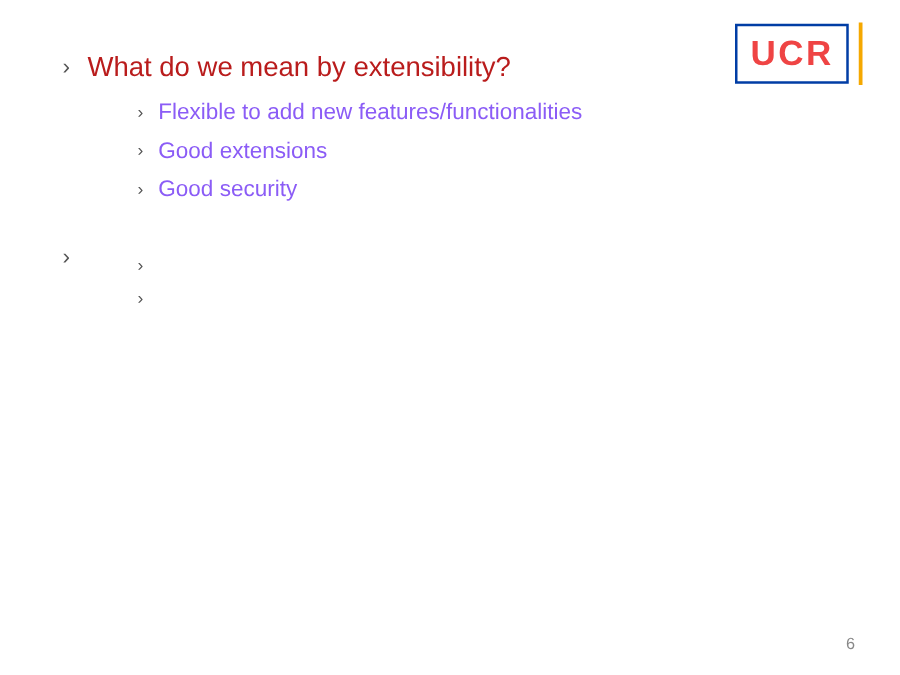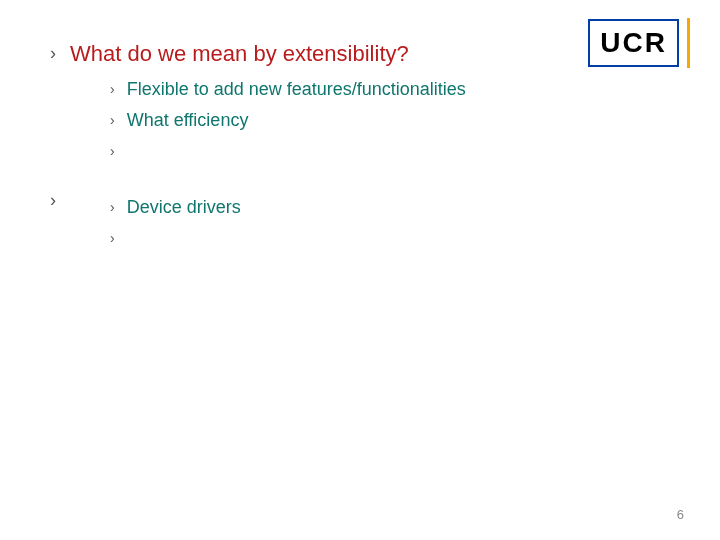--- a/index.html
+++ b/index.html
@@ -36,21 +36,21 @@
 
     .logo-box {
       display: flex;
       align-items: center;
       justify-content: center;
     }
 
     .logo-ucr {
       font-size: 28px;
       font-weight: bold;
-      color: #000000;
+      color: #ef4444;
       letter-spacing: 2px;
       border: 2px solid #003DA5;
       padding: 8px 10px;
       line-height: 1;
     }
 
     .logo-gold-bar {
       width: 3px;
       height: 50px;
       background: #F5A800;
@@ -101,21 +101,21 @@
     .sub-bullet-arrow {
       color: #555;
       font-size: 14px;
       margin-right: 12px;
       margin-top: 4px;
       flex-shrink: 0;
     }
 
     .sub-bullet-text {
       font-size: 18px;
-      color: #0f766e;
+      color: #8b5cf6;
       line-height: 1.4;
     }
 
     .page-number {
       position: absolute;
       bottom: 18px;
       right: 36px;
       font-size: 13px;
       color: #888888;
     }
@@ -141,36 +141,36 @@
     <span class="bullet-arrow">›</span>
     <div>
       <span class="bullet-text">What do we mean by extensibility?</span>
       <div class="sub-bullets">
         <div class="sub-bullet">
           <span class="sub-bullet-arrow">›</span>
           <span class="sub-bullet-text">Flexible to add new features/functionalities</span>
         </div>
         <div class="sub-bullet">
           <span class="sub-bullet-arrow">›</span>
-          <span class="sub-bullet-text">What efficiency</span>
+          <span class="sub-bullet-text">Good extensions</span>
         </div>
         <div class="sub-bullet">
           <span class="sub-bullet-arrow">›</span>
+          <span class="sub-bullet-text">Good security</span>
         </div>
       </div>
     </div>
   </div>
 
   <div class="main-bullet section2">
     <span class="bullet-arrow">›</span>
     <div>
       <div class="sub-bullets">
         <div class="sub-bullet">
           <span class="sub-bullet-arrow">›</span>
-          <span class="sub-bullet-text">Device drivers</span>
         </div>
         <div class="sub-bullet">
           <span class="sub-bullet-arrow">›</span>
         </div>
       </div>
     </div>
   </div>
 
   <div class="page-number">6</div>
 

